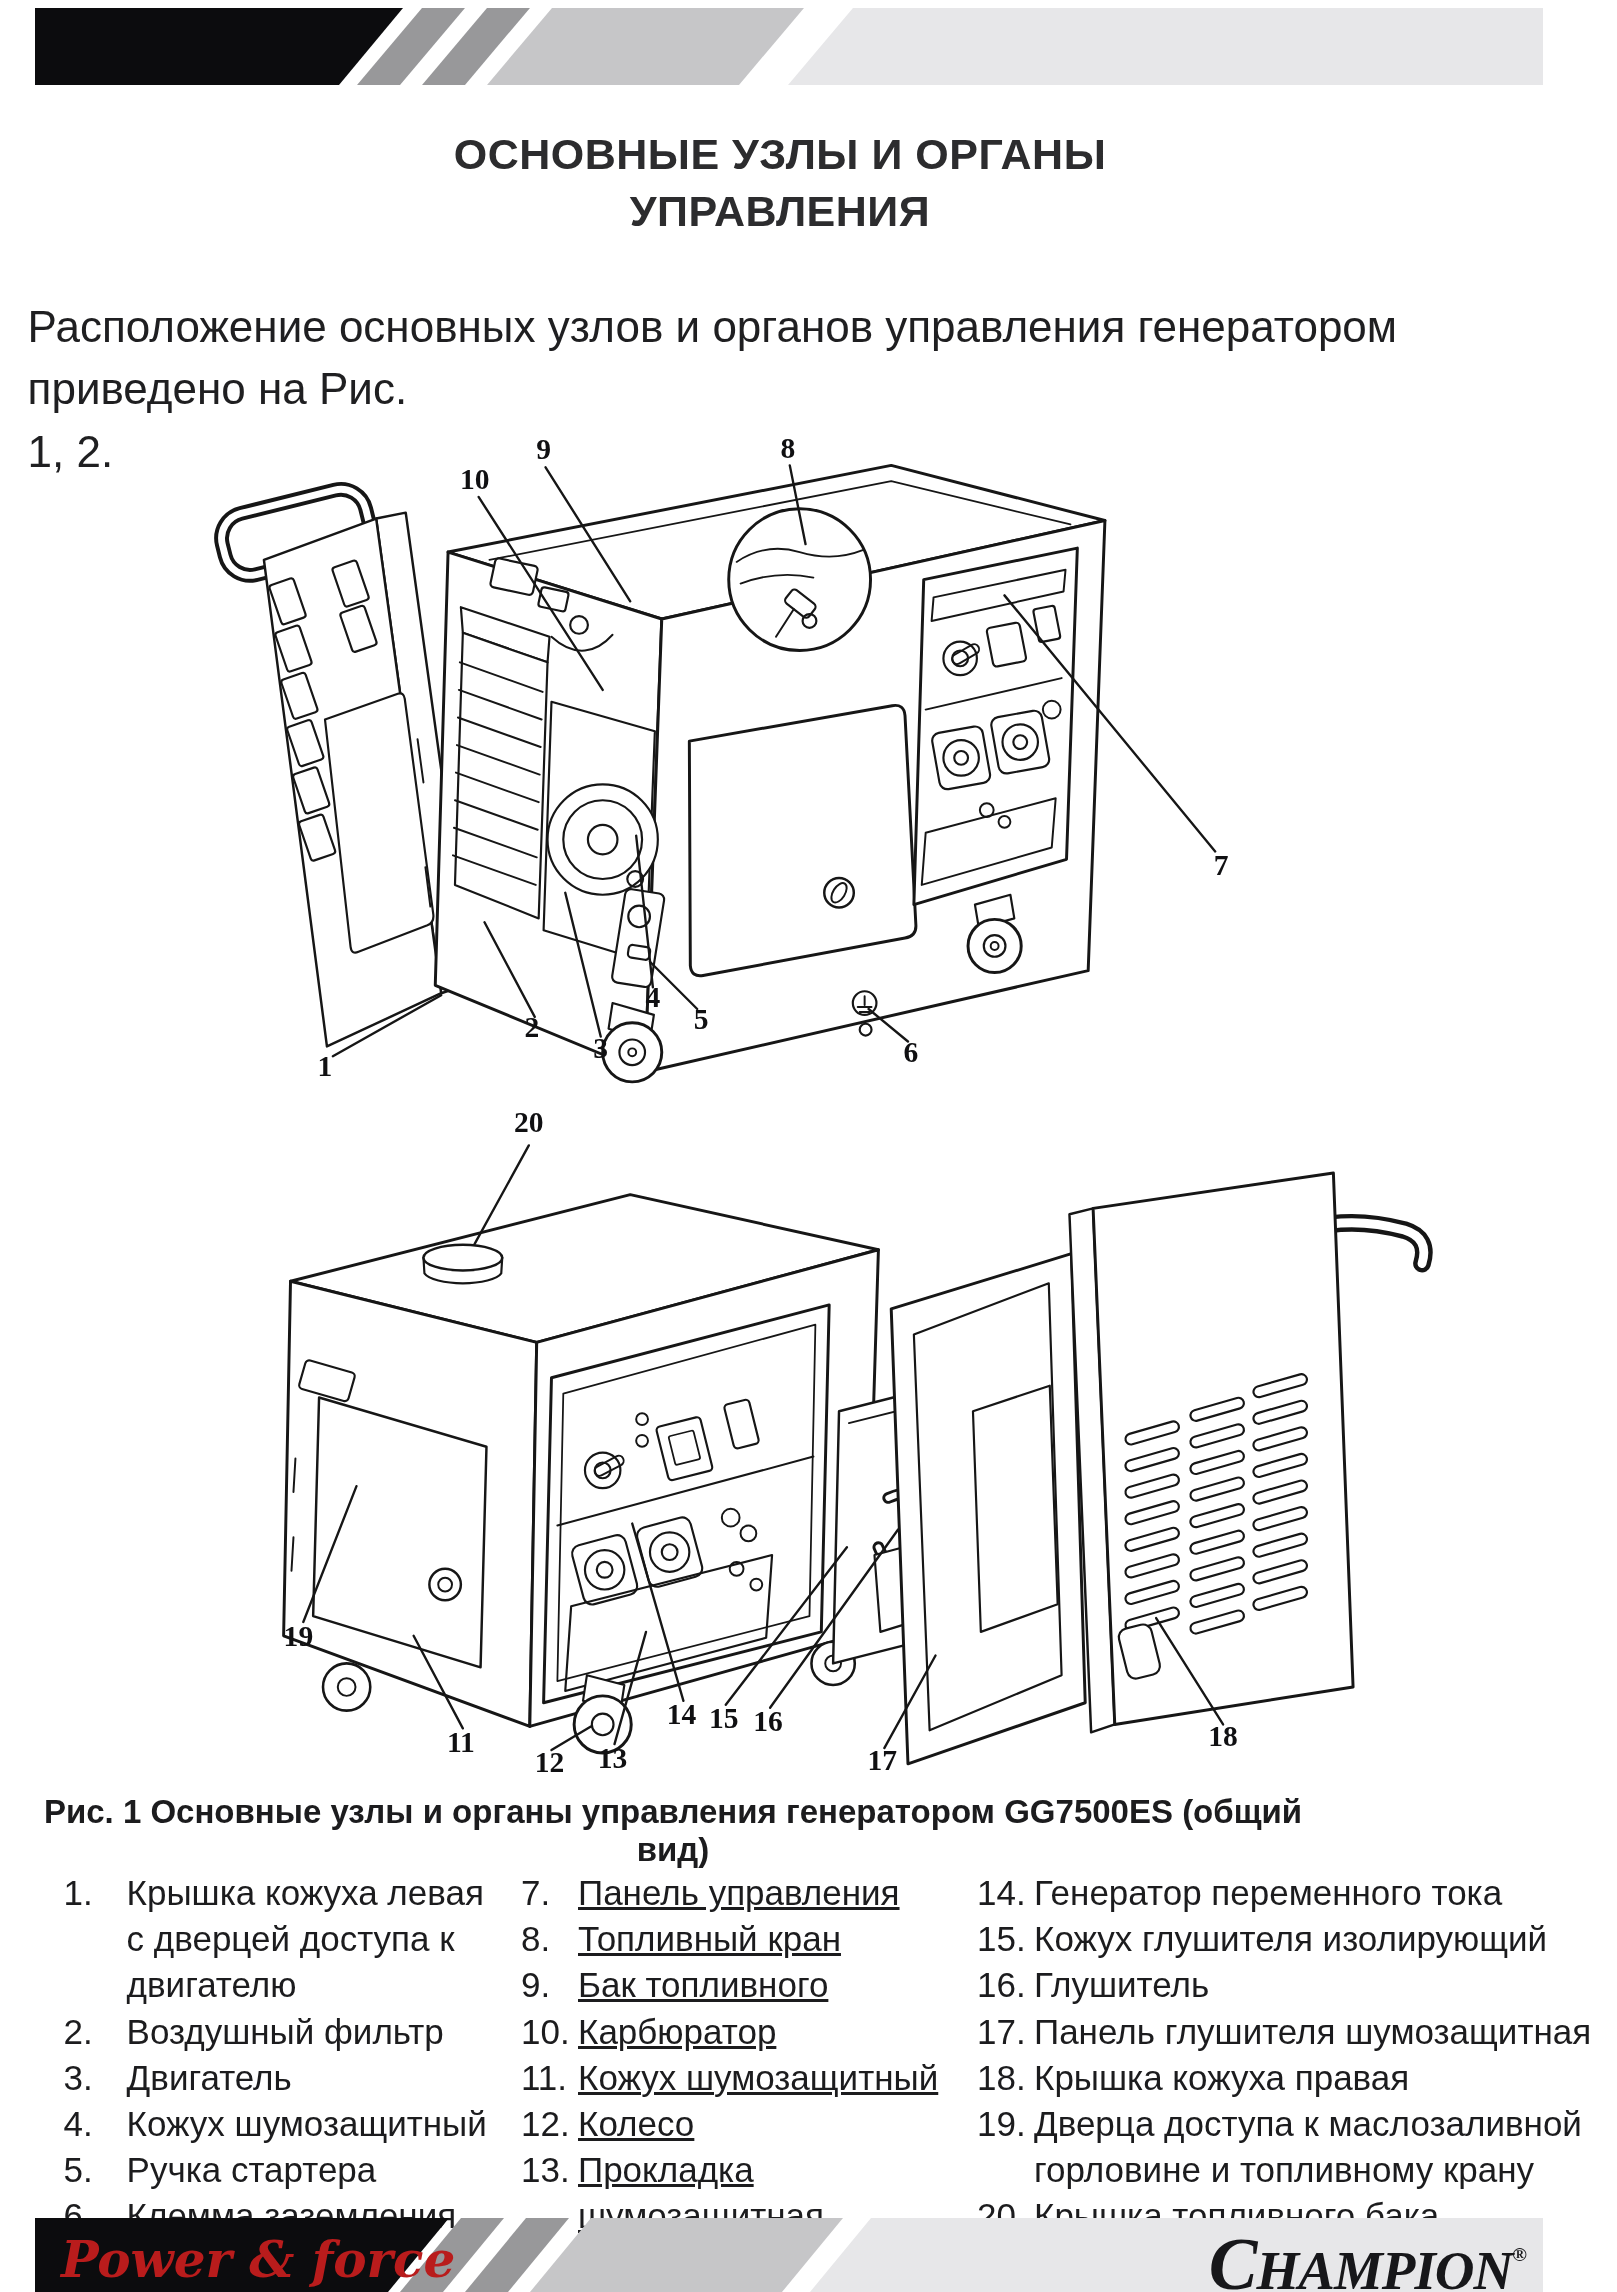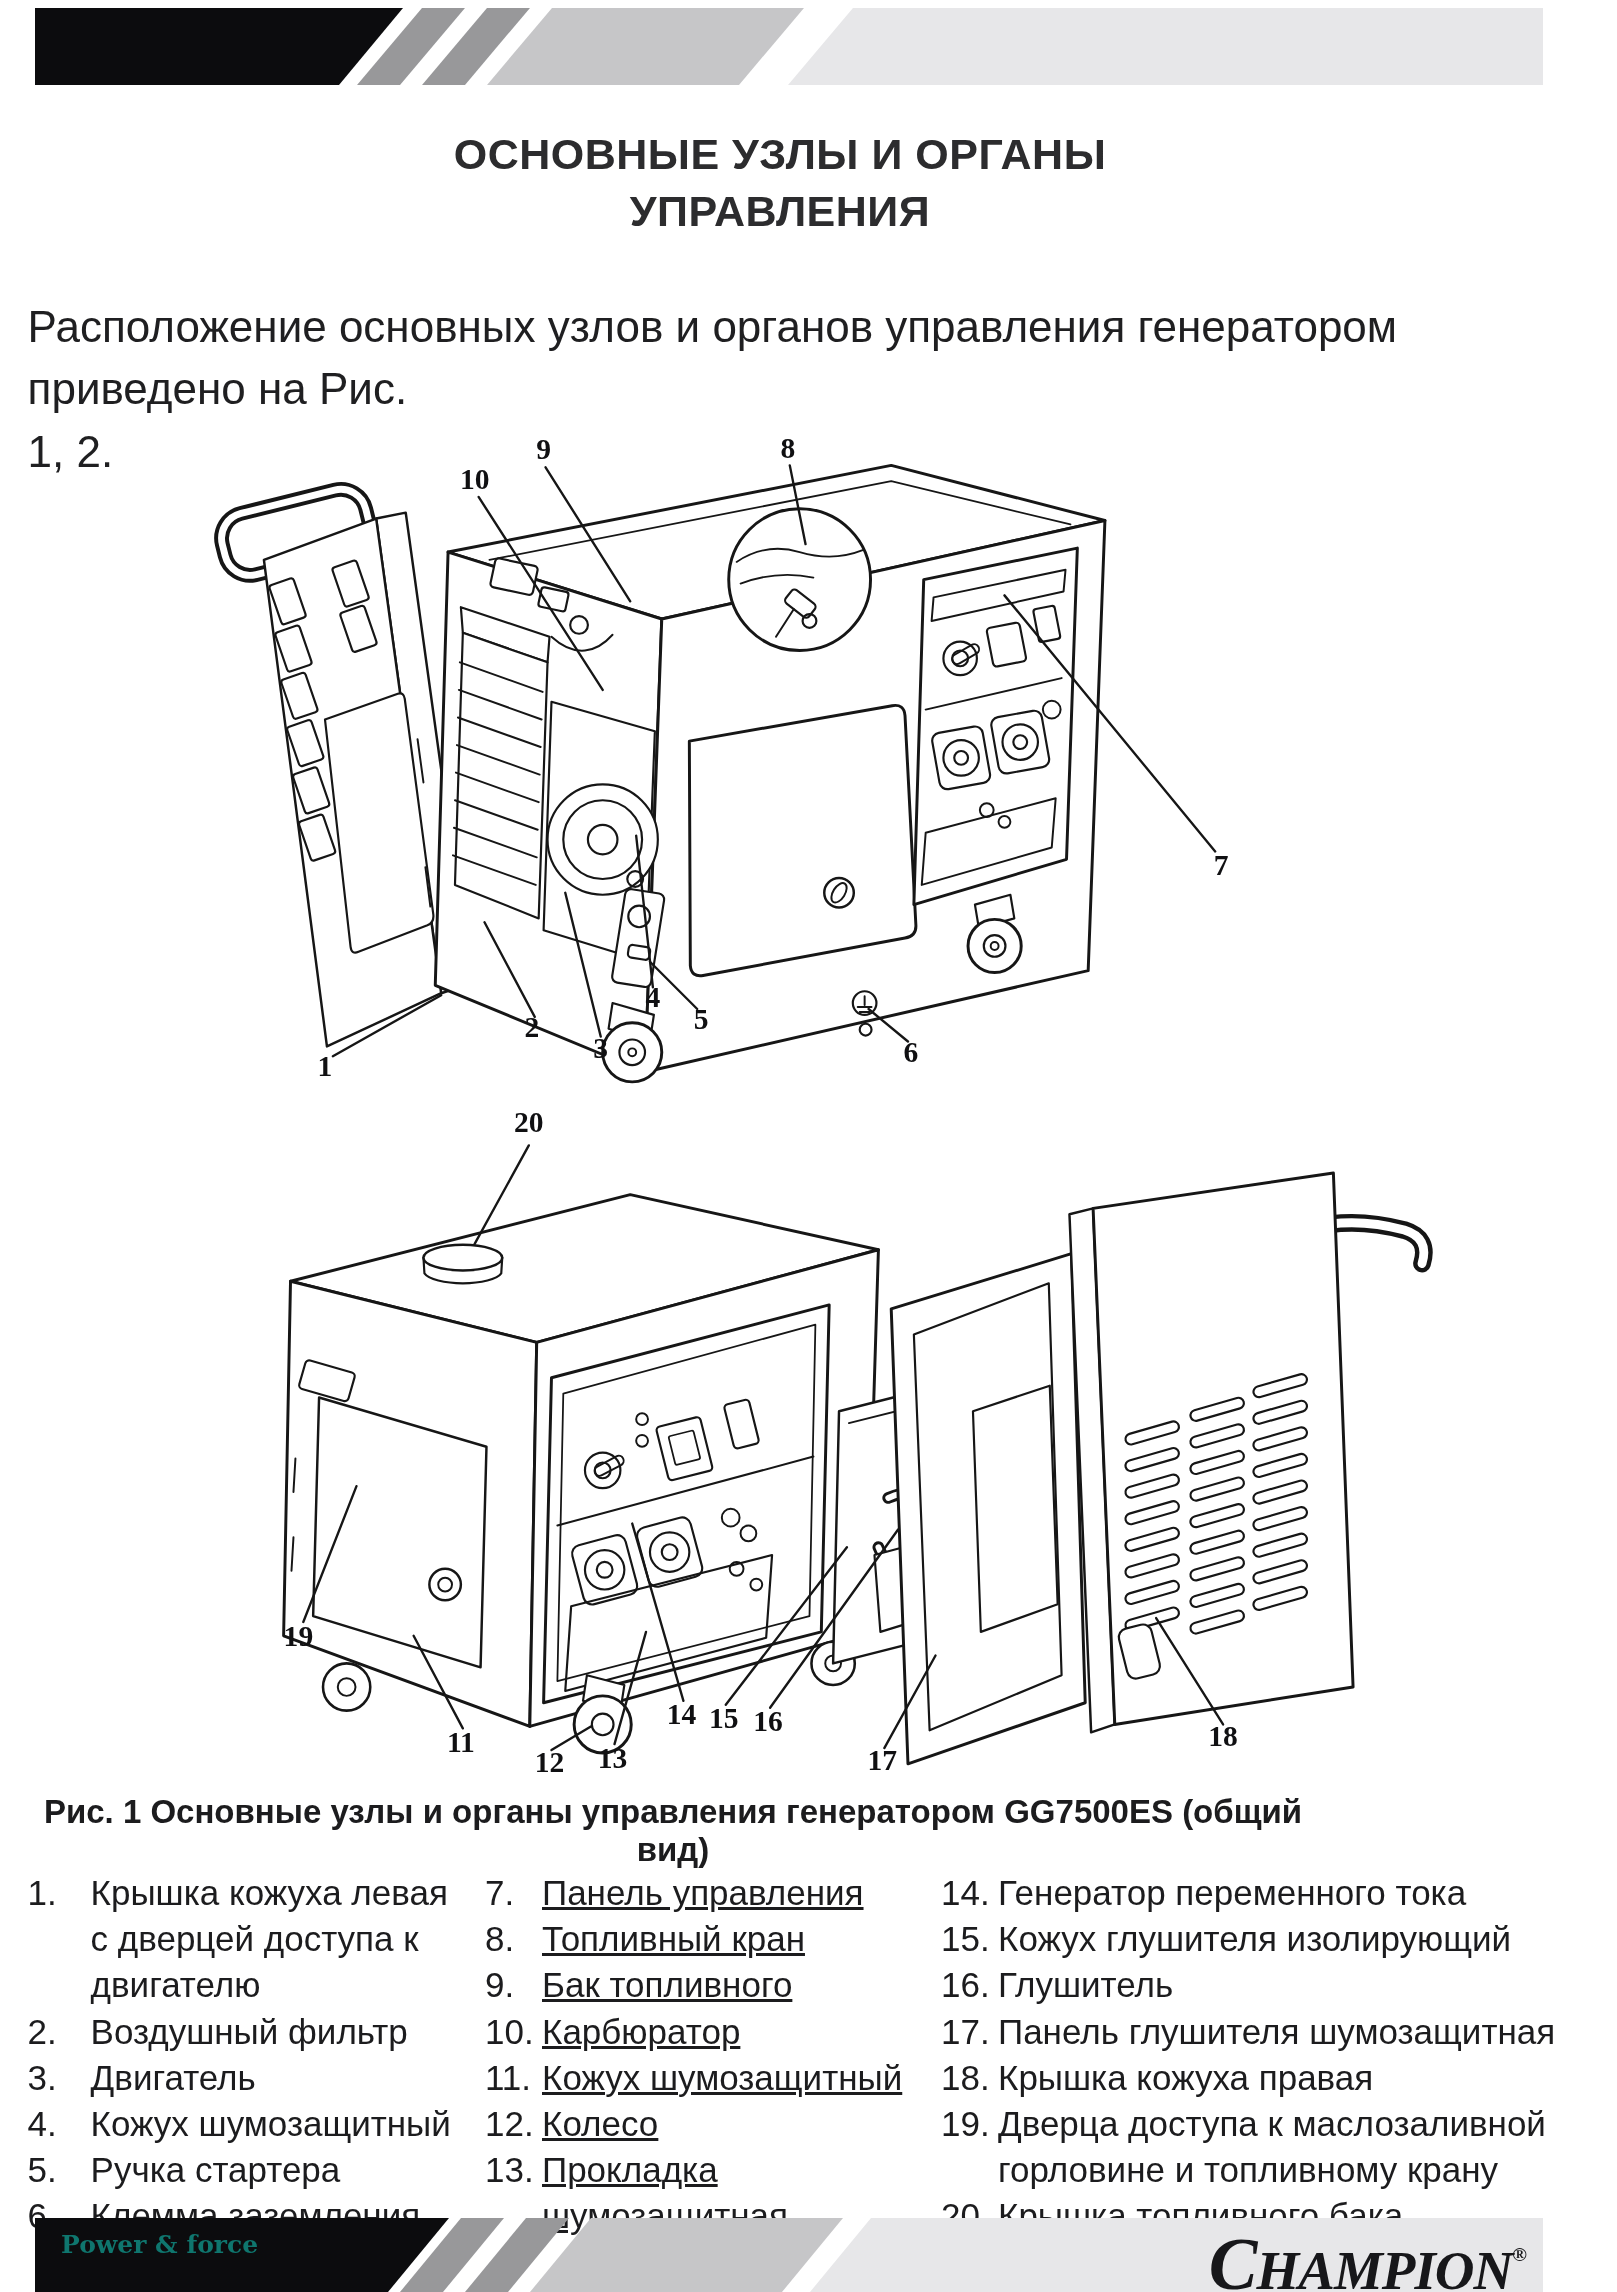--- a/index.html
+++ b/index.html
@@ -19,42 +19,42 @@
   .h-s1{left:357px;width:108px;clip-path:polygon(65px 0,108px 0,43px 100%,0 100%);}
   .h-s2{left:422px;width:108px;clip-path:polygon(65px 0,108px 0,43px 100%,0 100%);}
   .h-mid{left:487px;width:317px;clip-path:polygon(65px 0,317px 0,252px 100%,0 100%);}
   .h-light{left:788px;width:755px;clip-path:polygon(65px 0,755px 0,755px 100%,0 100%);}
   
   .f-black{left:35px;width:414px;clip-path:polygon(0 0,414px 0,353px 100%,0 100%);}
   .f-s1{left:400px;width:104px;clip-path:polygon(61px 0,104px 0,43px 100%,0 100%);}
   .f-s2{left:465px;width:104px;clip-path:polygon(61px 0,104px 0,43px 100%,0 100%);}
   .f-mid{left:530px;width:313px;clip-path:polygon(61px 0,313px 0,252px 100%,0 100%);}
   .f-light{left:810px;width:733px;clip-path:polygon(61px 0,733px 0,733px 100%,0 100%);}
-  .power-force{position:absolute;left:61px;top:11.8px;color:#0f766e;
-      font-family:"DejaVu Serif",serif;font-weight:bold;font-size:25px;}
+  .power-force{position:absolute;left:61px;top:11.8px;color:#b91c1c;
+      font-family:"DejaVu Serif",serif;font-style:italic;font-weight:bold;font-size:50px;}
   .champion{position:absolute;left:1034px;top:3.9px;width:493px;text-align:right;
       font-family:"Liberation Serif",serif;font-style:italic;font-weight:bold;
       color:#17171a;font-size:55px;letter-spacing:-1px;line-height:65px;}
   .champion .cap{font-size:73px;}
   .champion .reg{font-size:19.7px;vertical-align:27.6px;letter-spacing:0;}
   
   .title{position:absolute;top:126px;left:0;width:1560px;text-align:center;
       font-weight:bold;font-size:43px;line-height:1.32;color:#2c2c2e;letter-spacing:0.5px;}
   .intro{position:absolute;top:296px;left:27.6px;width:1568px;font-size:44px;
       line-height:1.42;color:#1f1f21;}
   .caption{position:absolute;top:1793px;left:0;width:1314px;text-align:center;
       font-weight:bold;font-size:33px;color:#1c1c1e;margin-left:16px;}
   
   .fig{position:absolute;left:0;width:1617px;}
   #fig1{top:414px;height:670px;}
   #fig2{top:1084px;height:690px;}
   .fig text{font-family:"Liberation Serif",serif;font-weight:bold;font-size:30px;
       fill:#101012;stroke:none;}
   
-  .plist{position:absolute;top:1870px;font-size:35px;line-height:1.32;color:#1c1c1e;}
+  .plist{position:absolute;top:1870px;font-size:35px;line-height:1.32;color:#1c1c1e;margin-left:36px;}
   .plist ul{list-style:none;margin:0;padding:0;}
   .col1{left:27.6px;width:426px;}
   .col2{left:485px;width:420px;text-decoration:underline;}
   .col3{left:941px;width:650px;}
   .plist li{padding-left:63px;}
   .plist .num{display:inline-block;width:63px;margin-left:-63px;}
   .col2 li,.col3 li{padding-left:57px;}
   .col2 .num,.col3 .num{width:57px;margin-left:-57px;}
 </style>
 </head>

